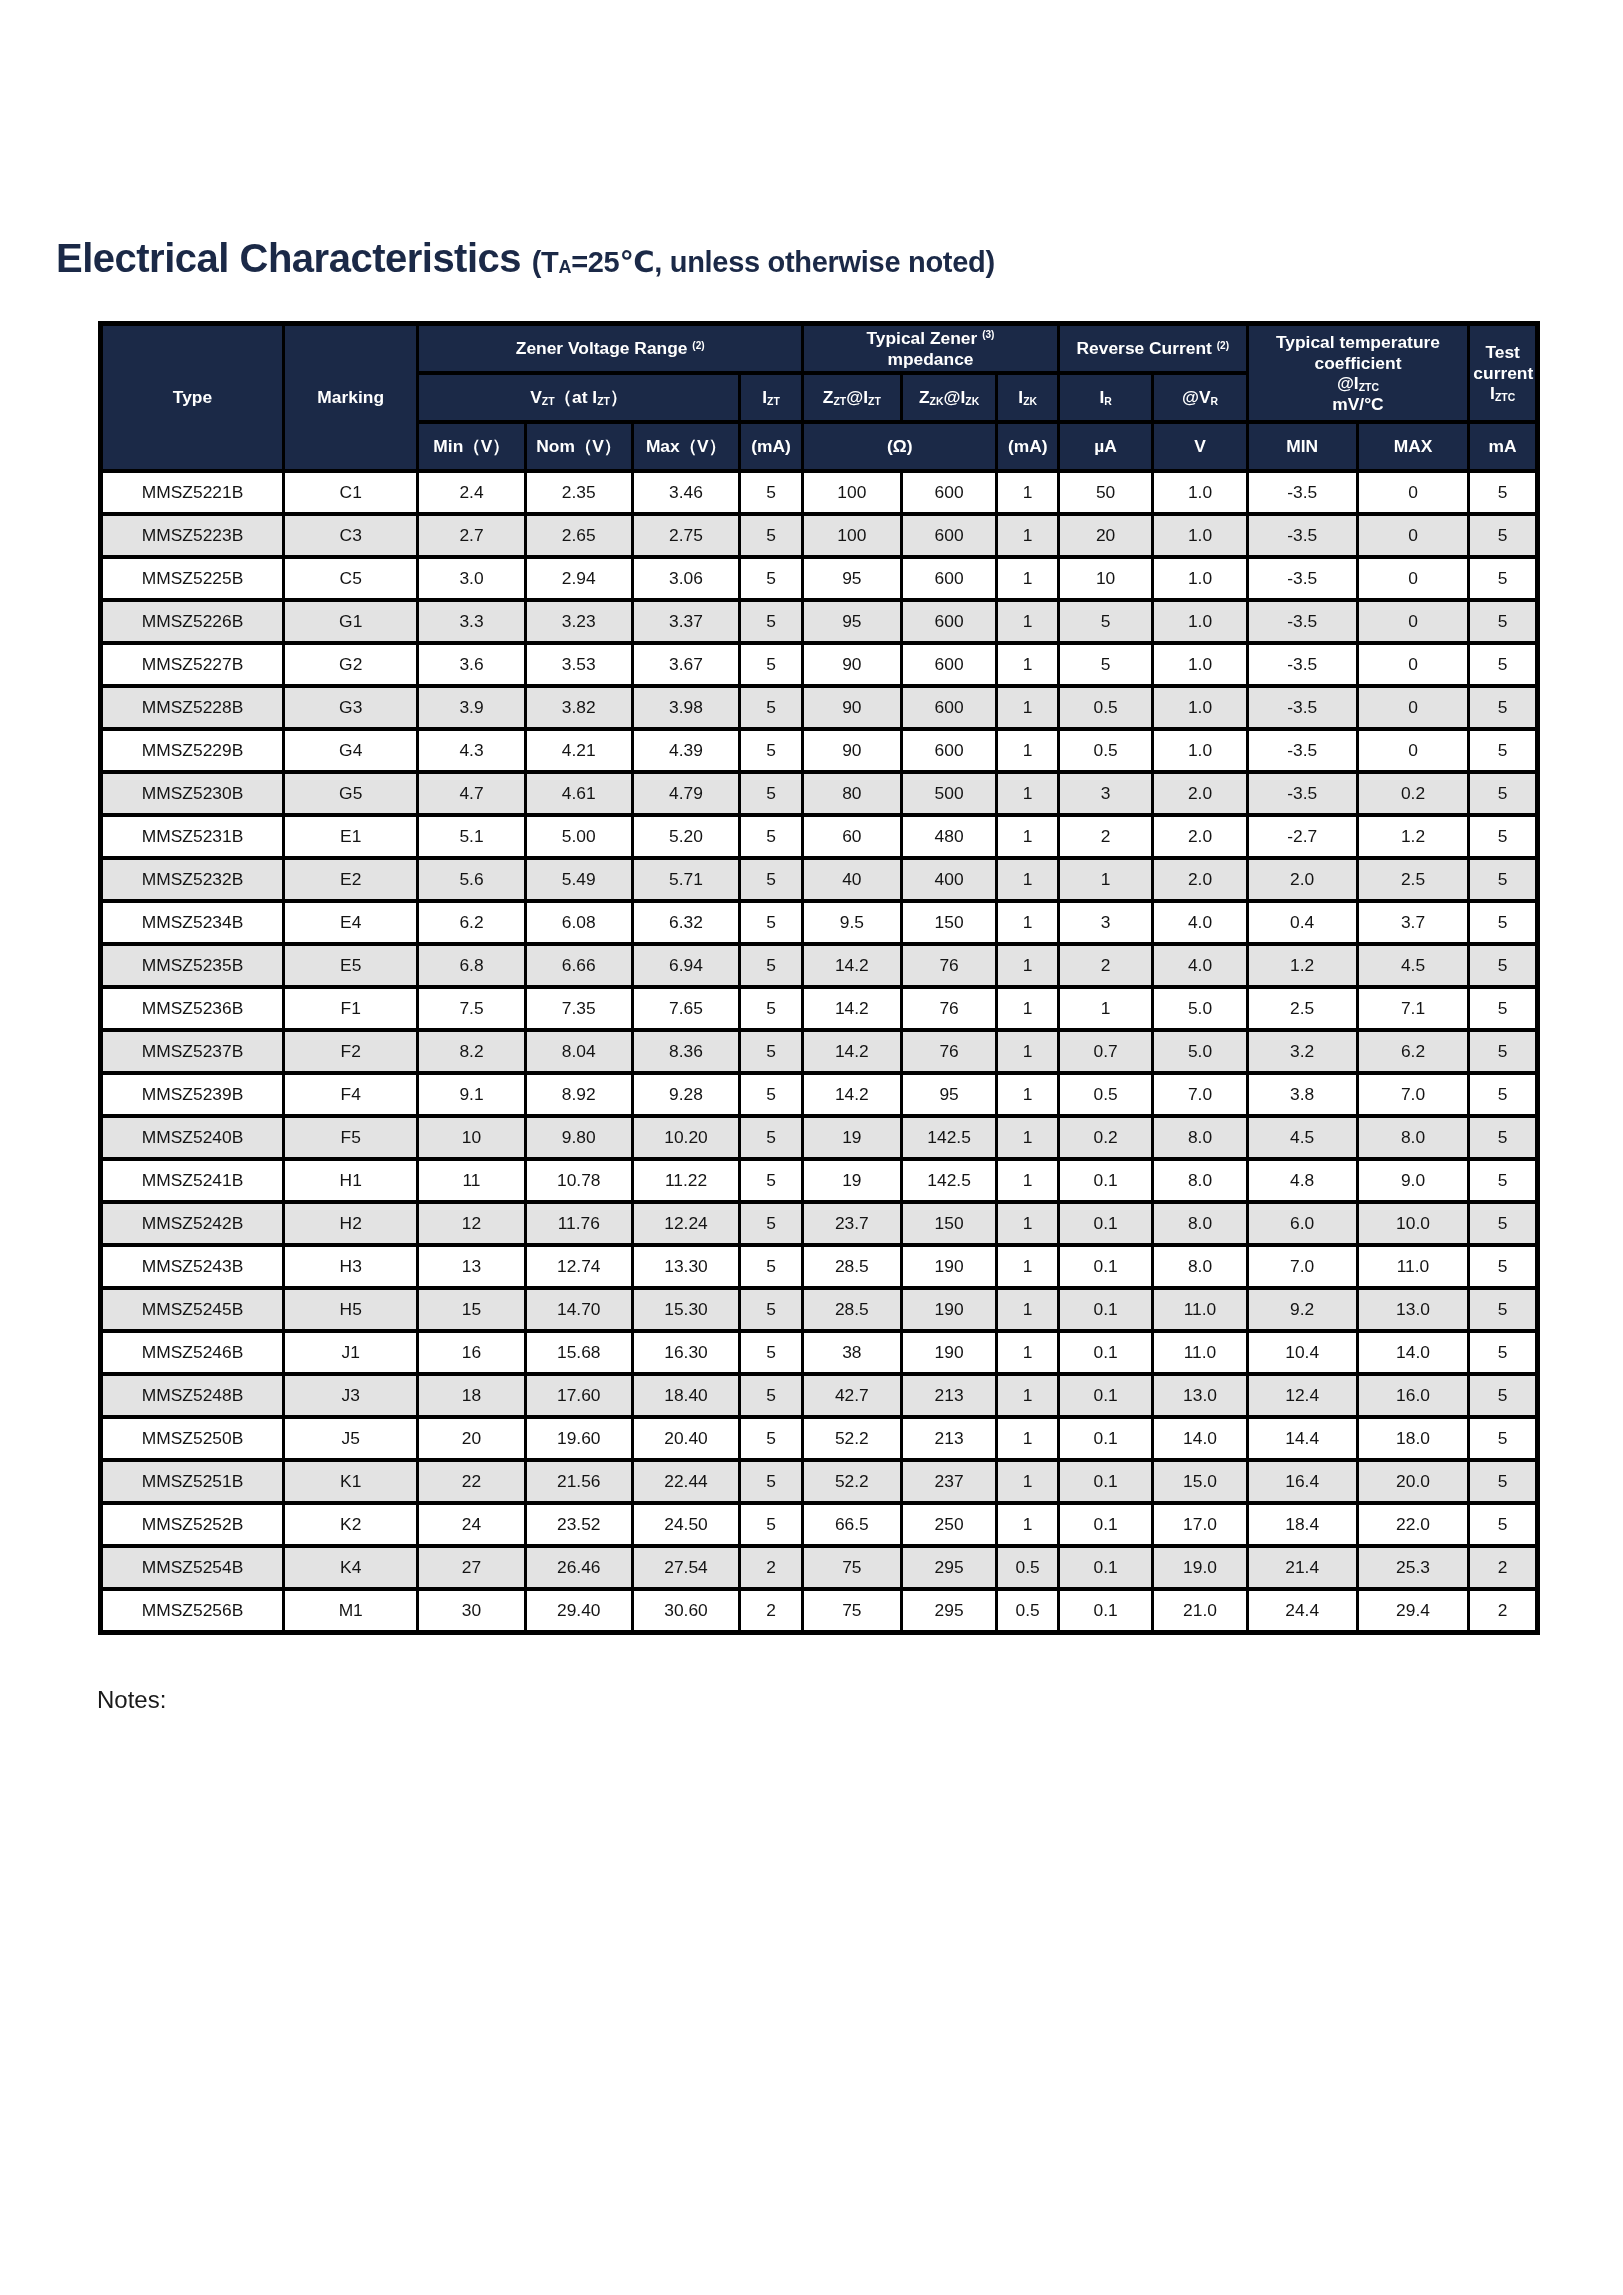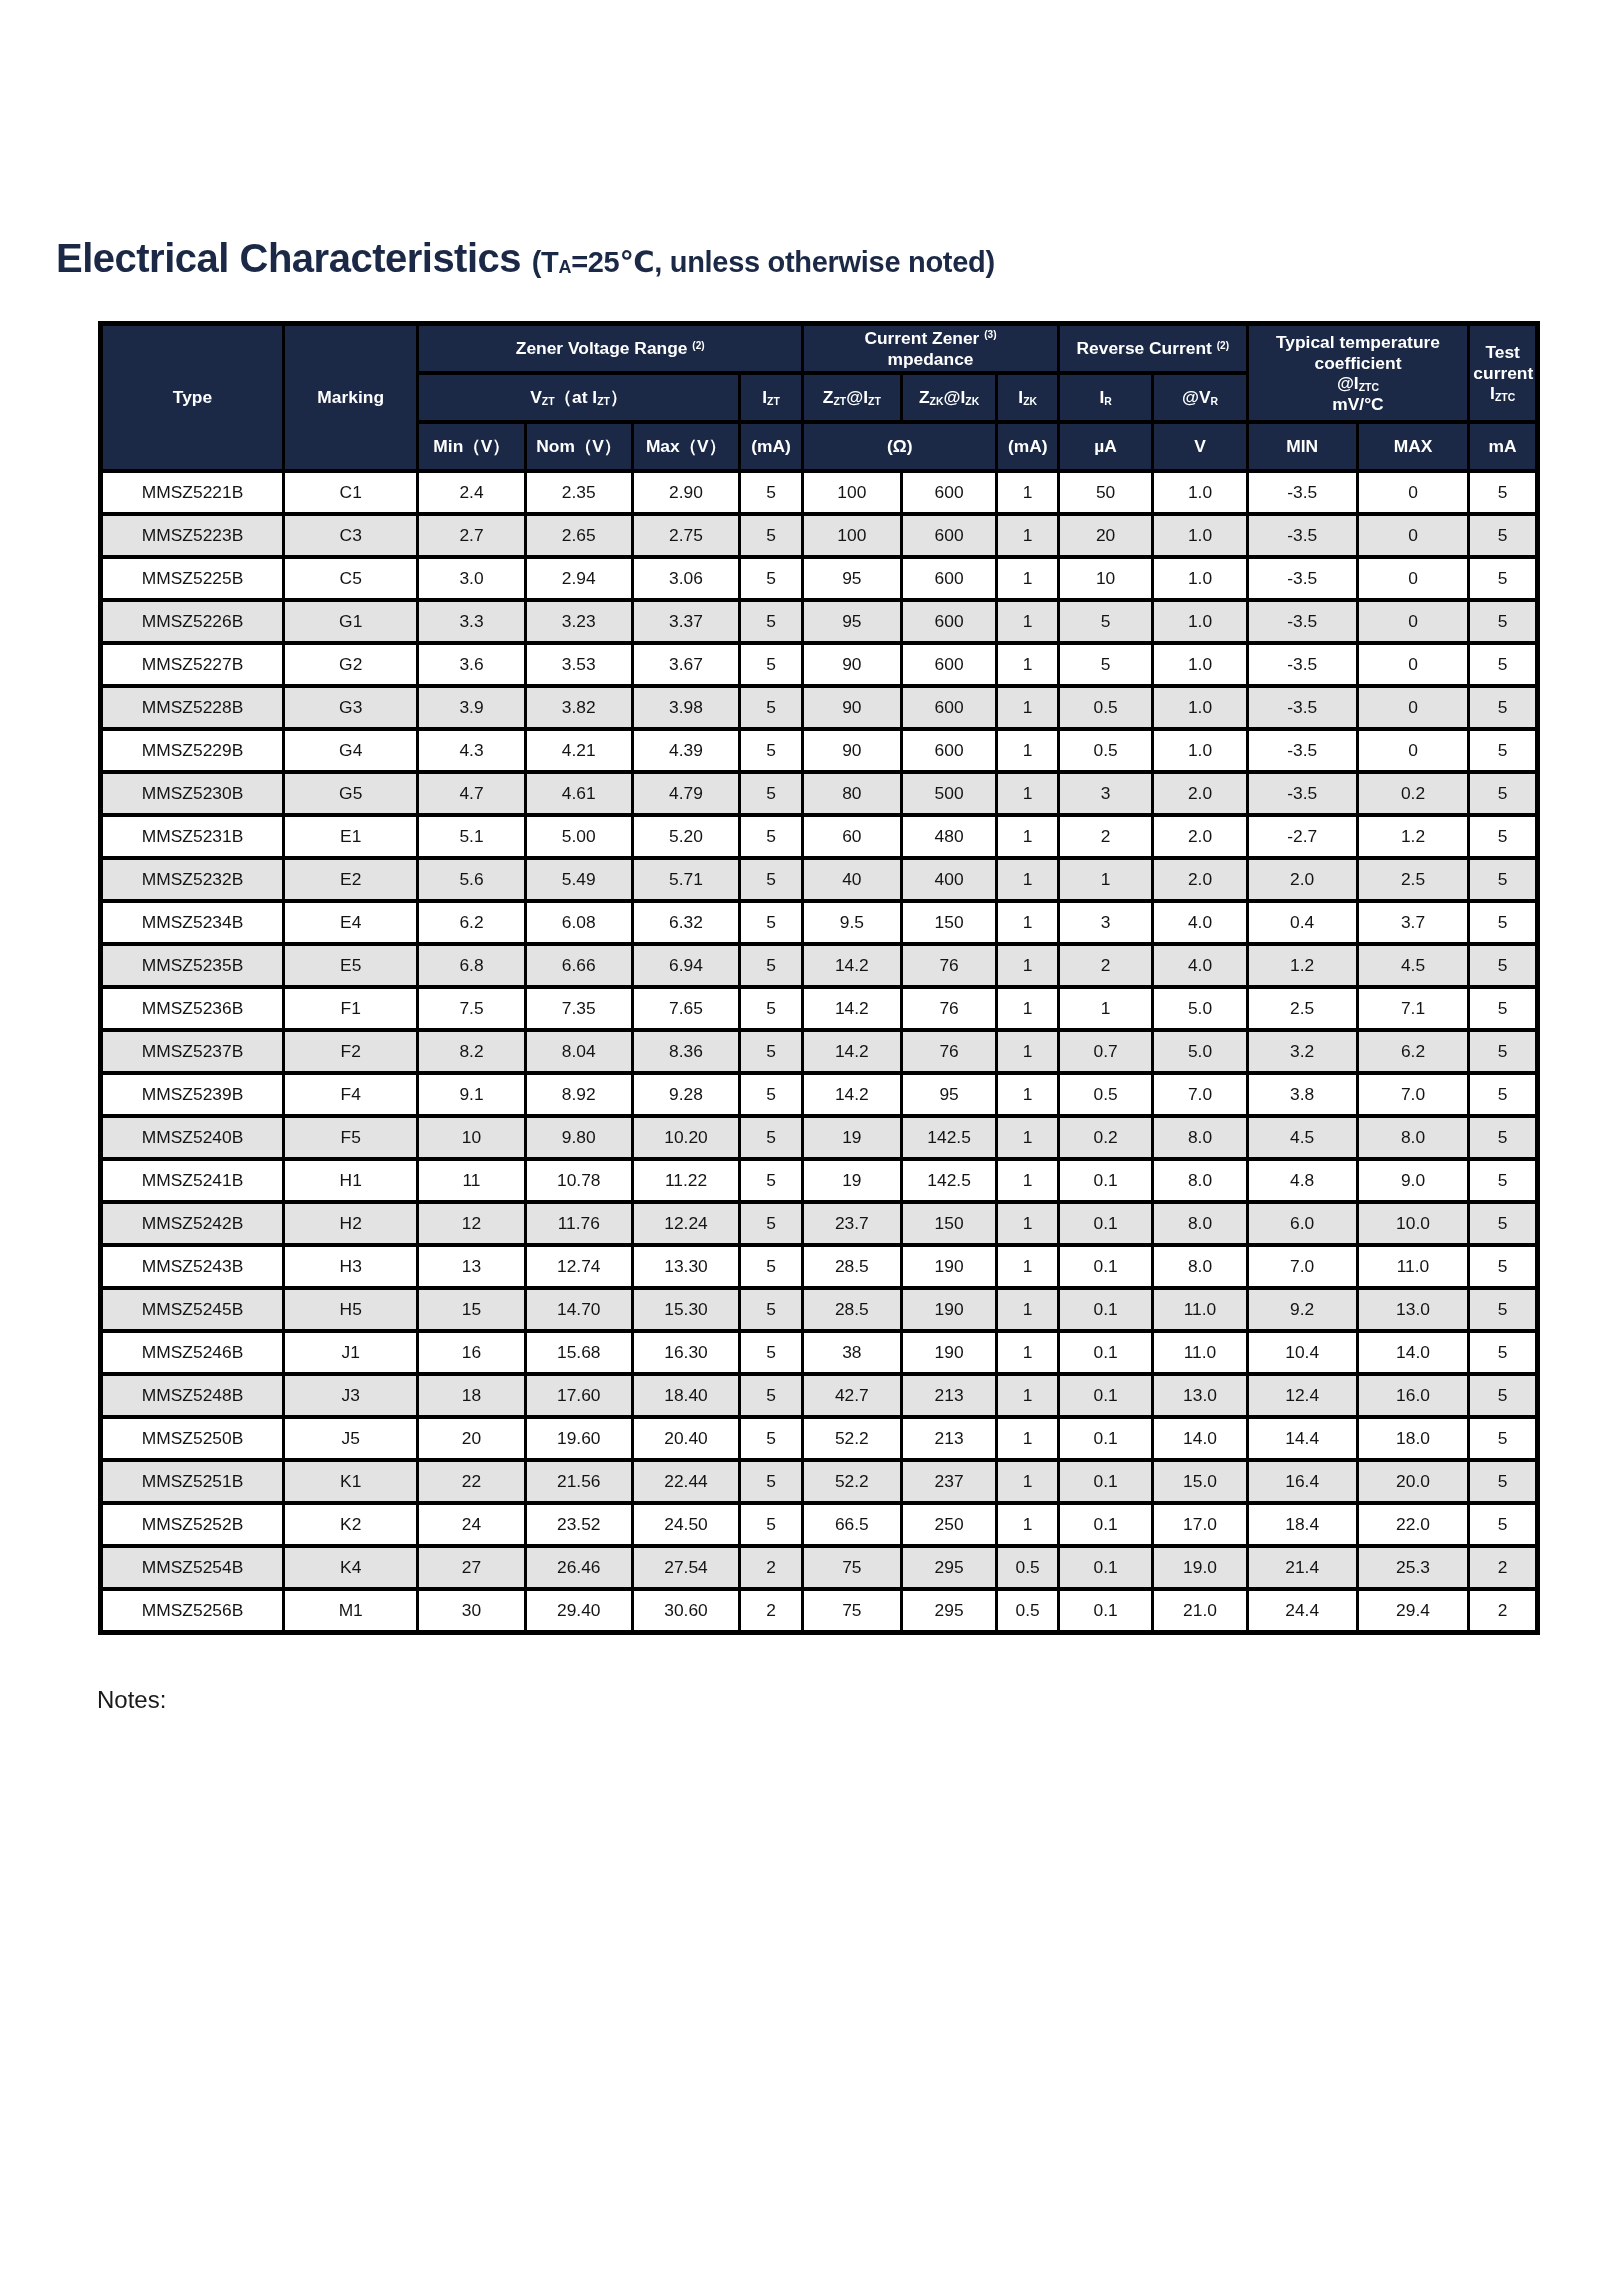--- a/index.html
+++ b/index.html
@@ -123,21 +123,21 @@
           <col style="width:6.6%">
         <col style="width:7.7%">
           <col style="width:7.8%">
         <col style="width:4.8%">
       </colgroup>
       <thead>
         <tr>
           <th rowspan="3">Type</th>
           <th rowspan="3">Marking</th>
           <th colspan="4"><span>Zener Voltage Range </span><span class="sup">(2)</span></th>
-          <th colspan="3"><span>Current Zener </span><span class="sup">(3)</span><br><span>mpedance</span></th>
+          <th colspan="3"><span>Typical Zener </span><span class="sup">(3)</span><br><span>mpedance</span></th>
           <th colspan="2"><span>Reverse Current </span><span class="sup">(2)</span></th>
           <th colspan="2" rowspan="2"><span>Typical  temperature</span><br><span>coefficient</span><br><span>@I</span><span class="sub">ZTC</span><br><span>mV/°C</span></th>
           <th rowspan="2"><span>Test</span><br><span>current</span><br><span>I</span><span class="sub">ZTC</span></th>
         </tr>
         <tr>
           <th colspan="3"><span>V</span><span class="sub">ZT</span><span>（at I</span><span class="sub">ZT</span><span>）</span></th>
           <th><span>I</span><span class="sub">ZT</span></th>
           <th><span>Z</span><span class="sub">ZT</span><span>@I</span><span class="sub">ZT</span></th>
           <th><span>Z</span><span class="sub">ZK</span><span>@I</span><span class="sub">ZK</span></th>
           <th><span>I</span><span class="sub">ZK</span></th>
@@ -157,21 +157,21 @@
           <th>MAX</th>
           <th>mA</th>
         </tr>
       </thead>
       <tbody>
           <tr>
             <td>MMSZ5221B</td>
             <td>C1</td>
             <td>2.4</td>
             <td>2.35</td>
-            <td>2.90</td>
+            <td>3.46</td>
             <td>5</td>
             <td>100</td>
             <td>600</td>
             <td>1</td>
             <td>50</td>
             <td>1.0</td>
             <td>-3.5</td>
             <td>0</td>
             <td>5</td>
           </tr>

